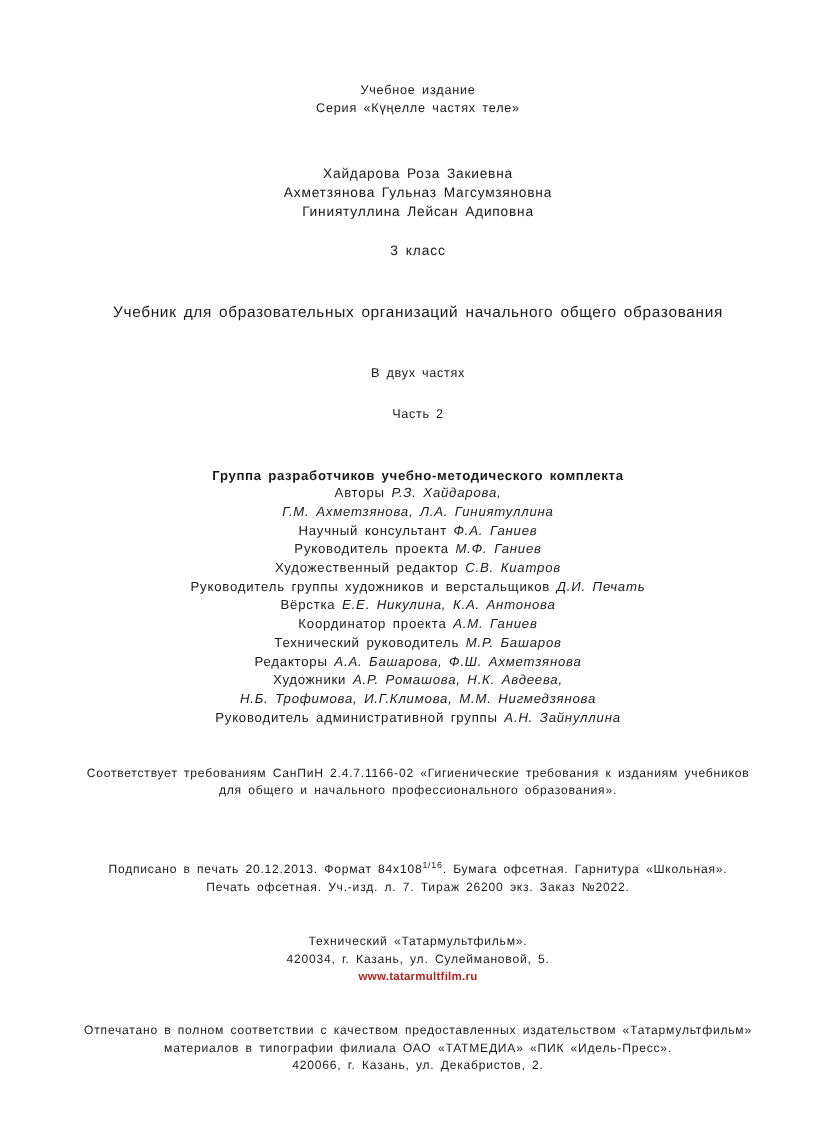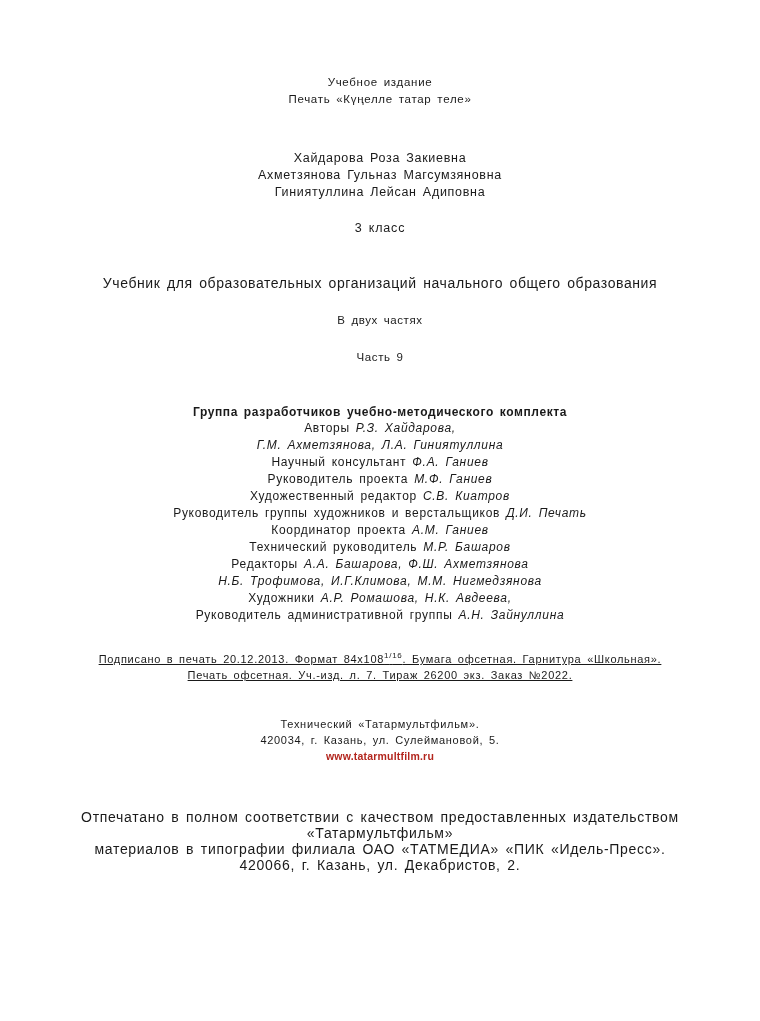--- a/index.html
+++ b/index.html
@@ -58,21 +58,21 @@
     letter-spacing: 0.8px;
   }
 
   .subtitle {
     font-size: 14px;
     margin-top: 40px;
     letter-spacing: 0.6px;
   }
   .parts {
     font-size: 11.5px;
-    margin-top: 23px;
+    margin-top: 43px;
     letter-spacing: 0.6px;
   }
   .part-no {
     font-size: 11.5px;
     margin-top: 25px;
     letter-spacing: 0.6px;
   }
 
   
   .credits-heading {
@@ -92,81 +92,85 @@
   
   .sanpin {
     font-size: 11px;
     line-height: 16px;
     margin-top: 34px;
     letter-spacing: 0.4px;
   }
   .print-info {
     font-size: 11px;
     line-height: 16px;
-    margin-top: 24px;
+    margin-top: 52px;
     letter-spacing: 0.4px;
-    text-decoration: underline;
   }
   .publisher {
     font-size: 11px;
     line-height: 16px;
     margin-top: 33px;
     letter-spacing: 0.4px;
   }
   .publisher .url {
     font-weight: bold;
     color: #b3261e;
     font-size: 10.5px;
     letter-spacing: 0.2px;
   }
   .printed {
-    font-size: 14px;
+    font-size: 11px;
     line-height: 16px;
-    margin-top: 45px;
+    margin-top: 33px;
     letter-spacing: 0.4px;
   }
   sup { font-size: 8px; vertical-align: super; }
 </style>
 </head>
 <body>
 
 <div class="page">
 
   <div class="block series">
     <div class="line">Учебное  издание</div>
-    <div class="line">Печать  «Күңелле  татар  теле»</div>
+    <div class="line">Серия  «Күңелле  частях  теле»</div>
   </div>
 
   <div class="block authors">
     <div class="line">Хайдарова  Роза  Закиевна</div>
     <div class="line">Ахметзянова  Гульназ  Магсумзяновна</div>
     <div class="line">Гиниятуллина  Лейсан  Адиповна</div>
   </div>
 
   <div class="line grade">3  класс</div>
   <div class="line subtitle">Учебник  для  образовательных  организаций  начального  общего  образования</div>
   <div class="line parts">В  двух  частях</div>
-  <div class="line part-no">Часть  9</div>
+  <div class="line part-no">Часть  2</div>
 
   <div class="line credits-heading">Группа  разработчиков  учебно-методического  комплекта</div>
   <div class="block credits">
     <div class="line"><span>Авторы  </span><span class="ital">Р.З.  Хайдарова,</span></div>
     <div class="line"><span></span><span class="ital">Г.М.  Ахметзянова,  Л.А.  Гиниятуллина</span></div>
     <div class="line"><span>Научный  консультант  </span><span class="ital">Ф.А.  Ганиев</span></div>
     <div class="line"><span>Руководитель  проекта  </span><span class="ital">М.Ф.  Ганиев</span></div>
     <div class="line"><span>Художественный  редактор  </span><span class="ital">С.В.  Киатров</span></div>
     <div class="line"><span>Руководитель  группы  художников  и  верстальщиков  </span><span class="ital">Д.И.  Печать</span></div>
+    <div class="line"><span>Вёрстка  </span><span class="ital">Е.Е.  Никулина,  К.А.  Антонова</span></div>
     <div class="line"><span>Координатор  проекта  </span><span class="ital">А.М.  Ганиев</span></div>
     <div class="line"><span>Технический  руководитель  </span><span class="ital">М.Р.  Башаров</span></div>
     <div class="line"><span>Редакторы  </span><span class="ital">А.А.  Башарова,  Ф.Ш.  Ахметзянова</span></div>
+    <div class="line"><span>Художники  </span><span class="ital">А.Р.  Ромашова,  Н.К.  Авдеева,</span></div>
     <div class="line"><span></span><span class="ital">Н.Б.  Трофимова,  И.Г.Климова,  М.М.  Нигмедзянова</span></div>
-    <div class="line"><span>Художники  </span><span class="ital">А.Р.  Ромашова,  Н.К.  Авдеева,</span></div>
     <div class="line"><span>Руководитель  административной  группы  </span><span class="ital">А.Н.  Зайнуллина</span></div>
   </div>
 
+  <div class="block sanpin">
+    <div class="line">Соответствует  требованиям  СанПиН  2.4.7.1166-02  «Гигиенические  требования  к  изданиям  учебников</div>
+    <div class="line">для  общего  и  начального  профессионального  образования».</div>
+  </div>
 
   <div class="block print-info">
     <div class="line"><span>Подписано  в  печать  20.12.2013.  Формат  84х108</span><sup><span>1</span><span>/</span><span>16</span></sup><span>.  Бумага  офсетная.  Гарнитура  «Школьная».</span></div>
     <div class="line">Печать  офсетная.  Уч.-изд.  л.  7.  Тираж  26200  экз.  Заказ  №2022.</div>
   </div>
 
   <div class="block publisher">
     <div class="line">Технический  «Татармультфильм».</div>
     <div class="line">420034,  г.  Казань,  ул.  Сулеймановой,  5.</div>
     <div class="line url">www.tatarmultfilm.ru</div>

